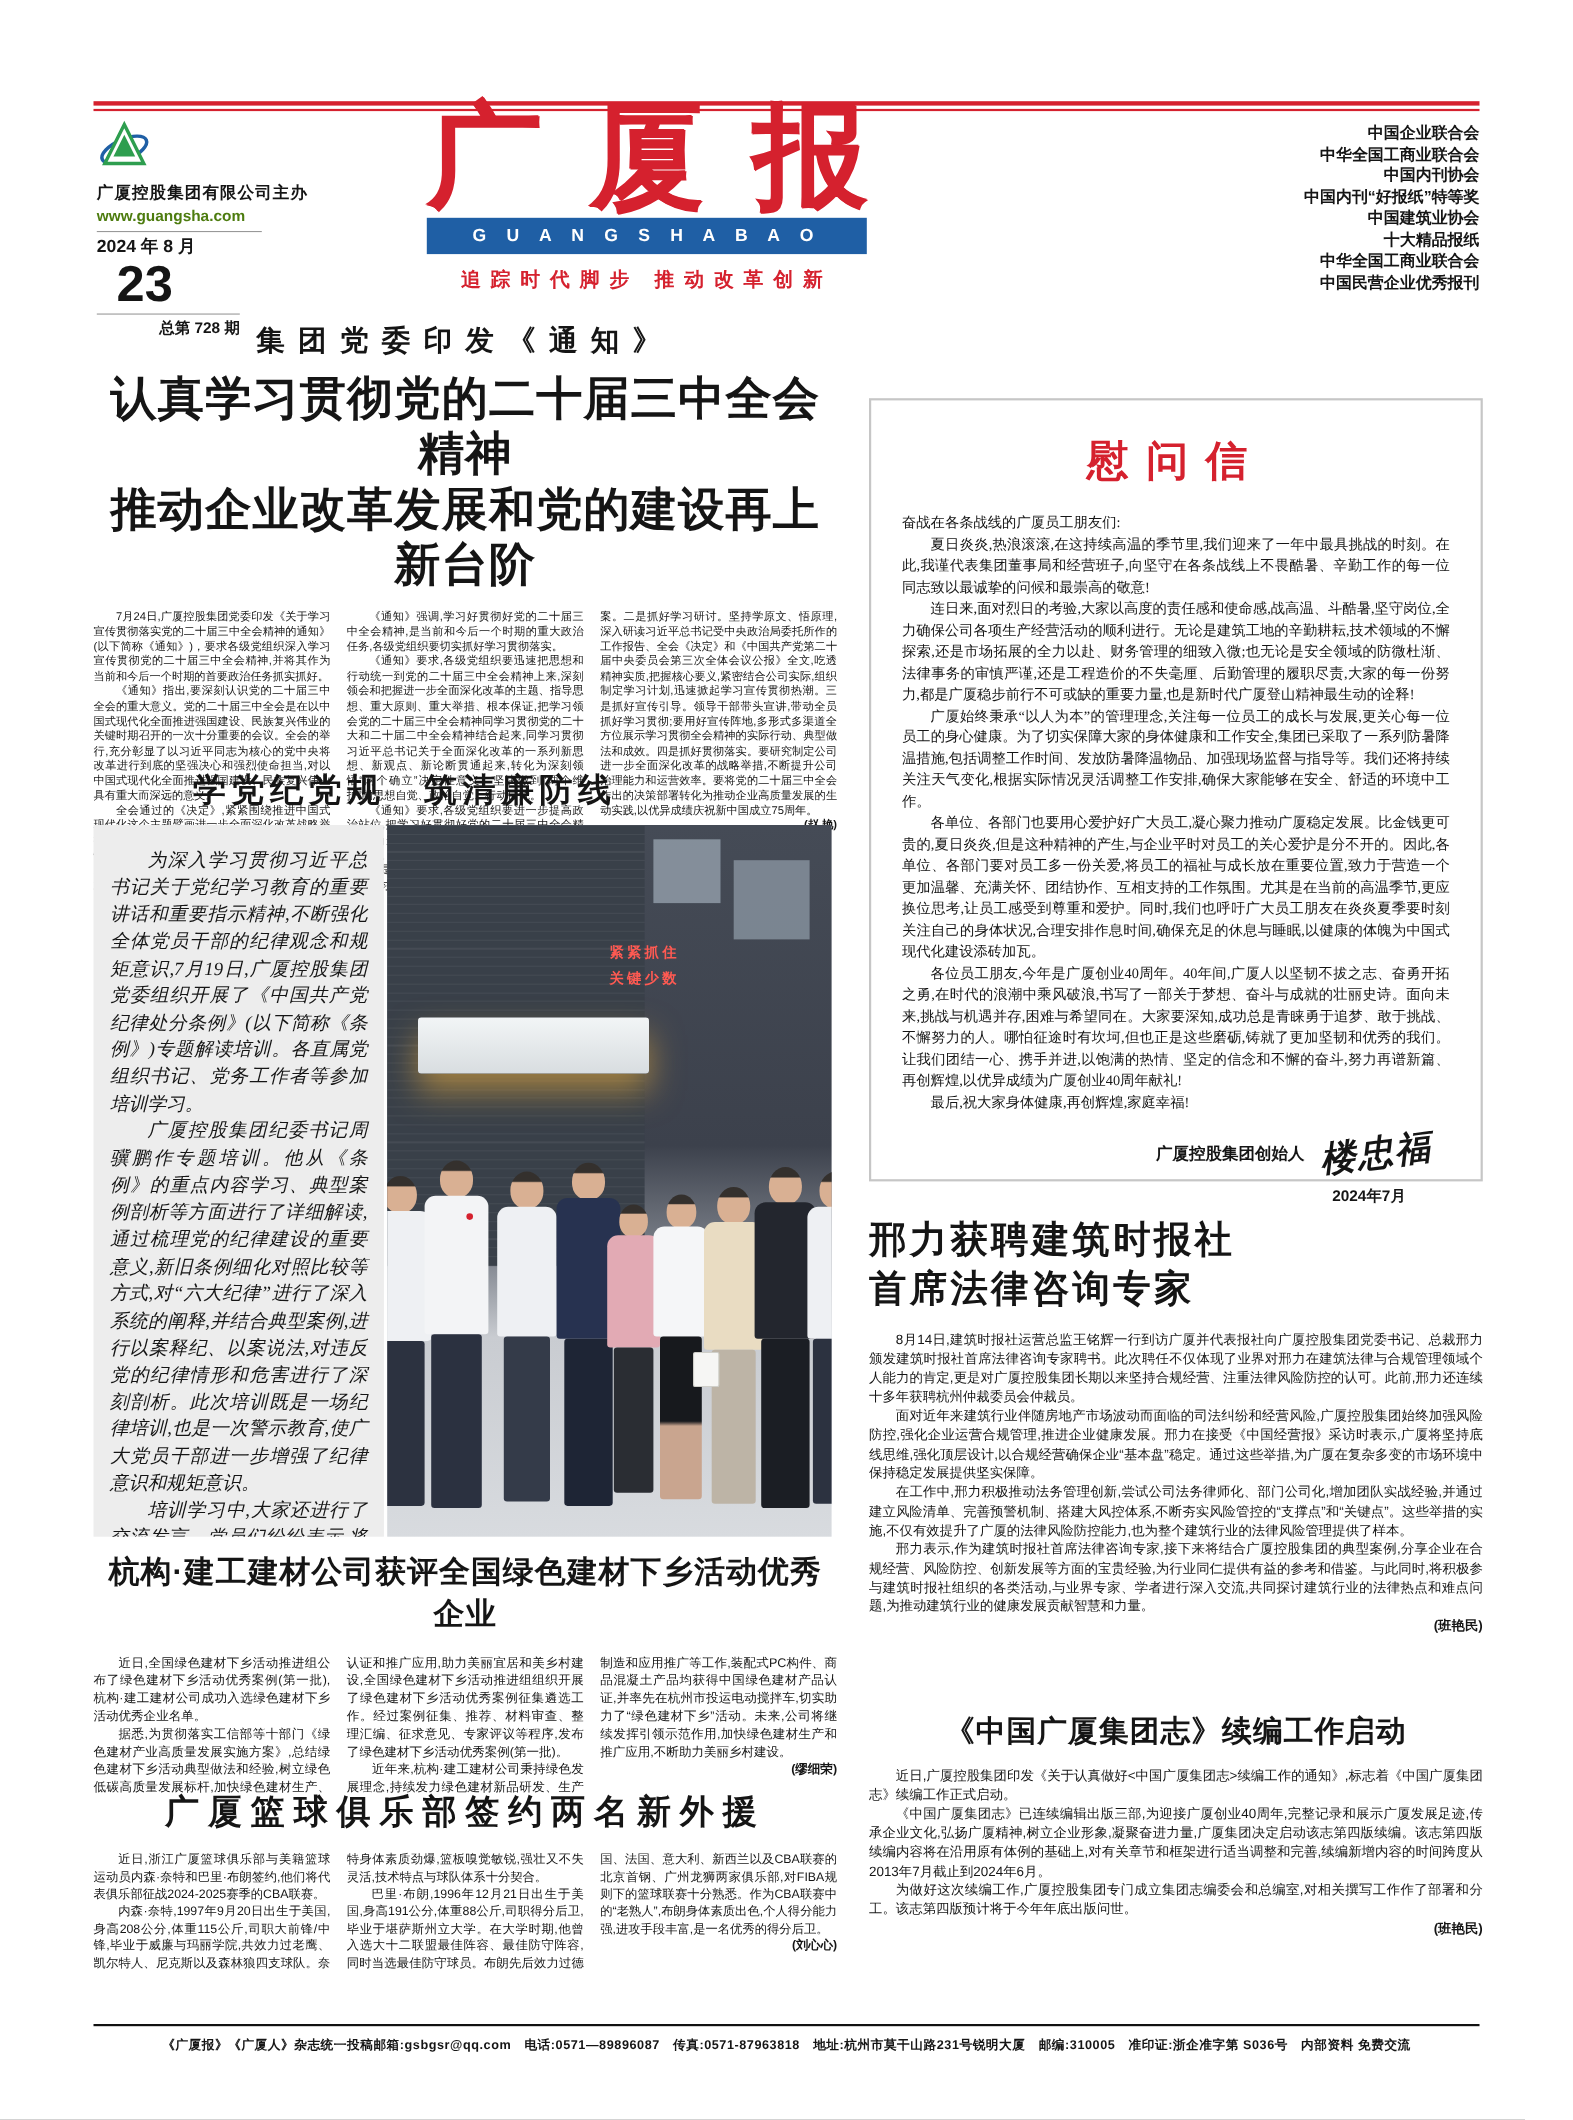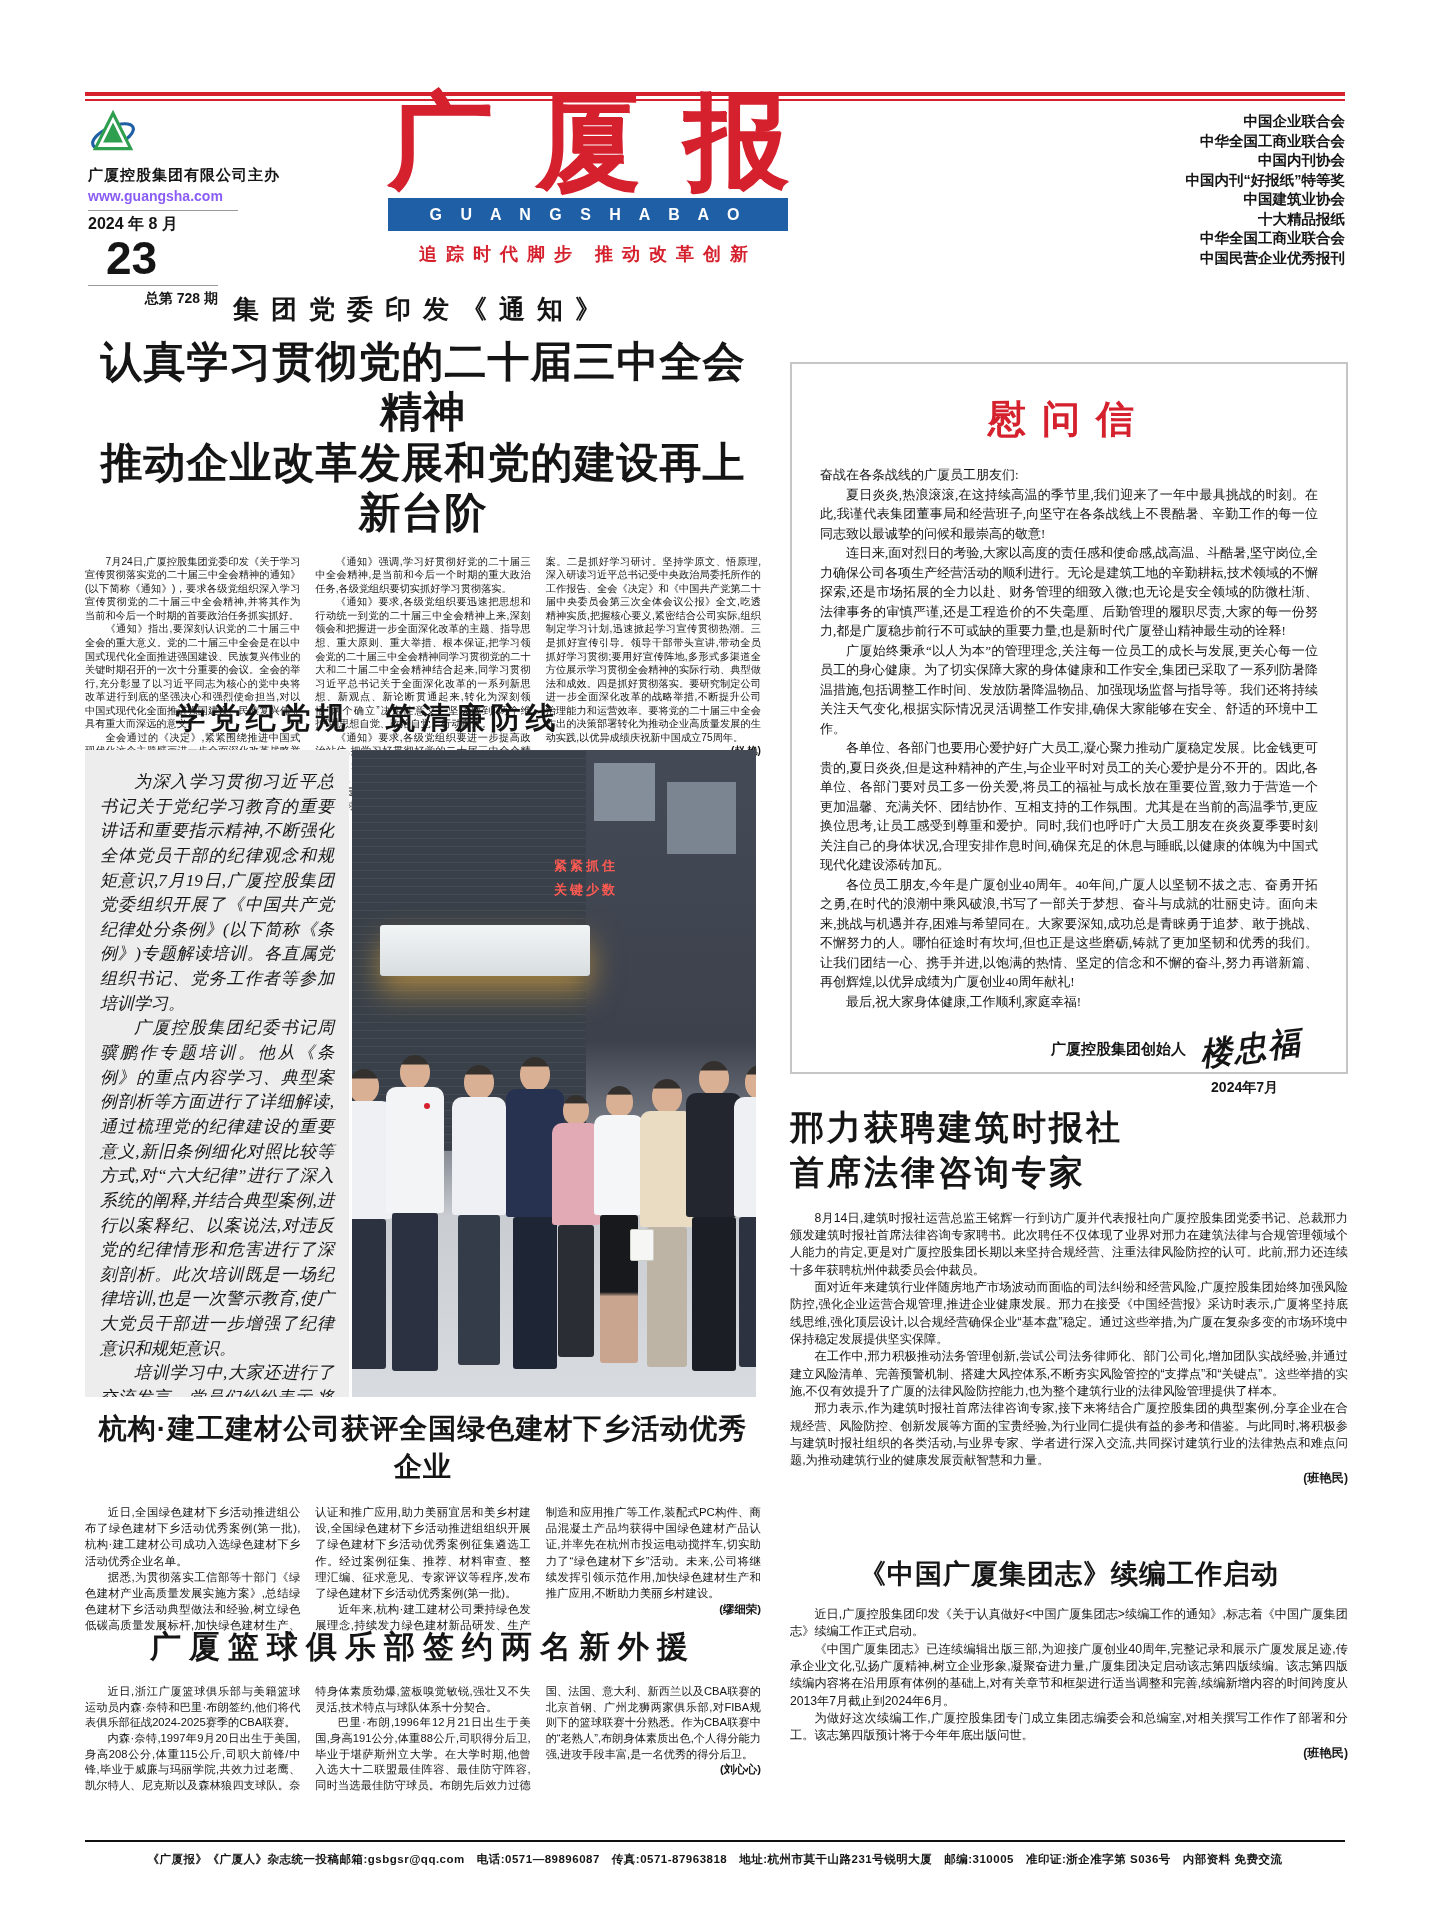--- a/index.html
+++ b/index.html
@@ -6,21 +6,21 @@
   .page{position:relative;width:1430px;height:1927px;margin:0 auto;background:#ffffff;
         font-family:"Liberation Sans",sans-serif;color:#151515;overflow:hidden;}
 
   
   .rule-thick{position:absolute;left:85px;right:85px;top:92px;height:4px;background:#d5212e;}
   .rule-thin{position:absolute;left:85px;right:85px;top:99px;height:2px;background:#d5212e;}
 
   .brandblock{position:absolute;left:88px;top:108px;width:250px;}
   .logo{width:50px;height:50px;display:block;}
   .publisher{margin-top:8px;font-size:15px;font-weight:bold;letter-spacing:1px;}
-  .website{margin-top:3px;font-size:14px;font-weight:bold;color:#8b5cf6;}
+  .website{margin-top:3px;font-size:14px;font-weight:bold;color:#4d7c0f;}
   .dateblock{margin-top:6px;border-top:1px solid #999;padding-top:3px;width:150px;}
   .dateline{font-size:16px;font-weight:bold;}
   .dayno{font-size:46px;line-height:1;font-weight:bold;margin-left:18px;}
   .issue{font-size:14px;font-weight:bold;border-top:1px solid #999;margin-top:4px;padding-top:4px;width:130px;text-align:right;}
 
   .masthead{position:absolute;left:388px;top:88px;width:400px;display:flex;justify-content:space-between;}
   .masthead span{font-family:"DejaVu Serif",serif;font-size:104px;line-height:1.02;font-weight:bold;color:#d5212e;
                  text-shadow:1px 1px 0 #d5212e;}
   .pinyin-bar{position:absolute;left:388px;top:198px;width:400px;height:33px;background:#1f5fa5;color:#fff;
               display:flex;align-items:center;justify-content:center;font-size:16px;font-weight:bold;letter-spacing:7px;}
@@ -166,21 +166,21 @@
 
   <div class="letter">
     <div class="letter-title">慰问信</div>
     <div class="letter-body">
       <p class="salut">奋战在各条战线的广厦员工朋友们:</p>
       <p>夏日炎炎,热浪滚滚,在这持续高温的季节里,我们迎来了一年中最具挑战的时刻。在此,我谨代表集团董事局和经营班子,向坚守在各条战线上不畏酷暑、辛勤工作的每一位同志致以最诚挚的问候和最崇高的敬意!</p>
       <p>连日来,面对烈日的考验,大家以高度的责任感和使命感,战高温、斗酷暑,坚守岗位,全力确保公司各项生产经营活动的顺利进行。无论是建筑工地的辛勤耕耘,技术领域的不懈探索,还是市场拓展的全力以赴、财务管理的细致入微;也无论是安全领域的防微杜渐、法律事务的审慎严谨,还是工程造价的不失毫厘、后勤管理的履职尽责,大家的每一份努力,都是广厦稳步前行不可或缺的重要力量,也是新时代广厦登山精神最生动的诠释!</p>
       <p>广厦始终秉承“以人为本”的管理理念,关注每一位员工的成长与发展,更关心每一位员工的身心健康。为了切实保障大家的身体健康和工作安全,集团已采取了一系列防暑降温措施,包括调整工作时间、发放防暑降温物品、加强现场监督与指导等。我们还将持续关注天气变化,根据实际情况灵活调整工作安排,确保大家能够在安全、舒适的环境中工作。</p>
       <p>各单位、各部门也要用心爱护好广大员工,凝心聚力推动广厦稳定发展。比金钱更可贵的,夏日炎炎,但是这种精神的产生,与企业平时对员工的关心爱护是分不开的。因此,各单位、各部门要对员工多一份关爱,将员工的福祉与成长放在重要位置,致力于营造一个更加温馨、充满关怀、团结协作、互相支持的工作氛围。尤其是在当前的高温季节,更应换位思考,让员工感受到尊重和爱护。同时,我们也呼吁广大员工朋友在炎炎夏季要时刻关注自己的身体状况,合理安排作息时间,确保充足的休息与睡眠,以健康的体魄为中国式现代化建设添砖加瓦。</p>
       <p>各位员工朋友,今年是广厦创业40周年。40年间,广厦人以坚韧不拔之志、奋勇开拓之勇,在时代的浪潮中乘风破浪,书写了一部关于梦想、奋斗与成就的壮丽史诗。面向未来,挑战与机遇并存,困难与希望同在。大家要深知,成功总是青睐勇于追梦、敢于挑战、不懈努力的人。哪怕征途时有坎坷,但也正是这些磨砺,铸就了更加坚韧和优秀的我们。让我们团结一心、携手并进,以饱满的热情、坚定的信念和不懈的奋斗,努力再谱新篇、再创辉煌,以优异成绩为广厦创业40周年献礼!</p>
-      <p>最后,祝大家身体健康,工作顺利,家庭幸福!</p>
+      <p>最后,祝大家身体健康,再创辉煌,家庭幸福!</p>
     </div>
     <div class="signoff">
       <span class="signrole">广厦控股集团创始人</span>
       <span class="signature">楼忠福</span>
     </div>
     <div class="letter-date">2024年7月</div>
   </div>
 
   <div class="disc-headline">学党纪党规　筑清廉防线</div>
   <div class="graybox">

